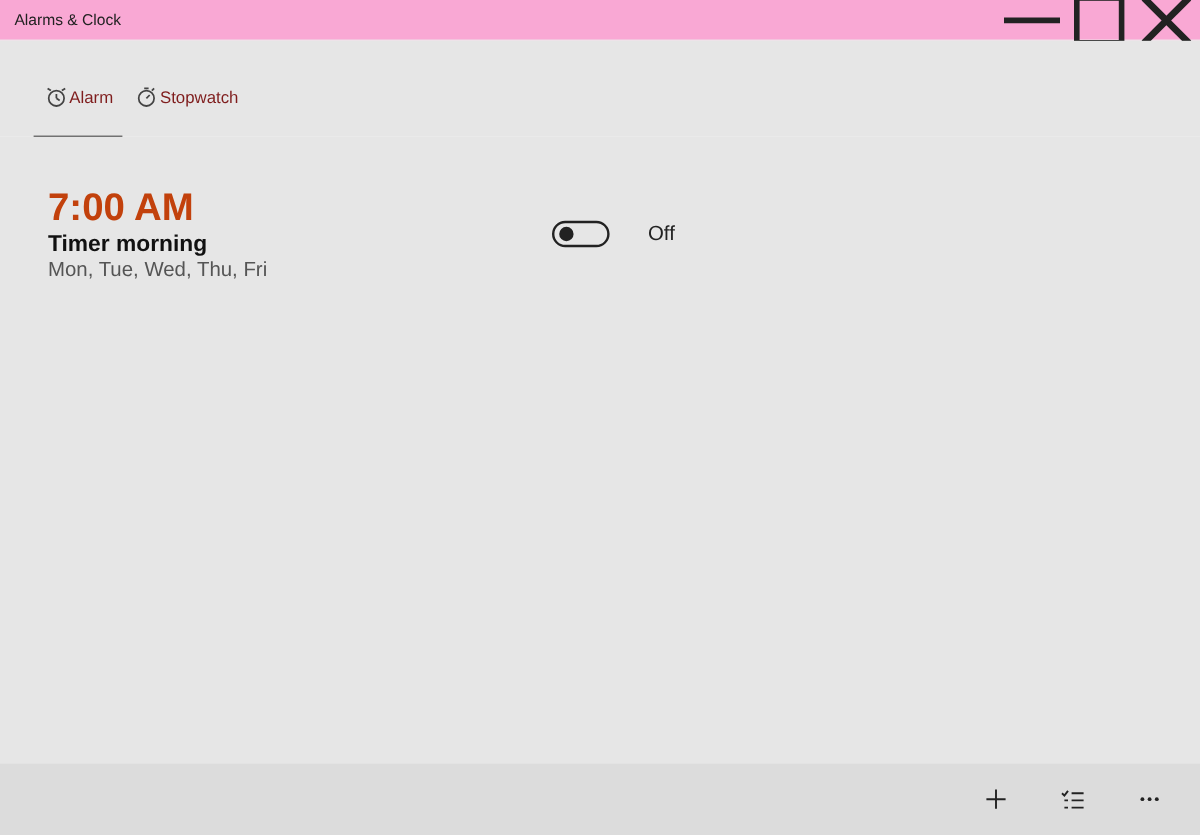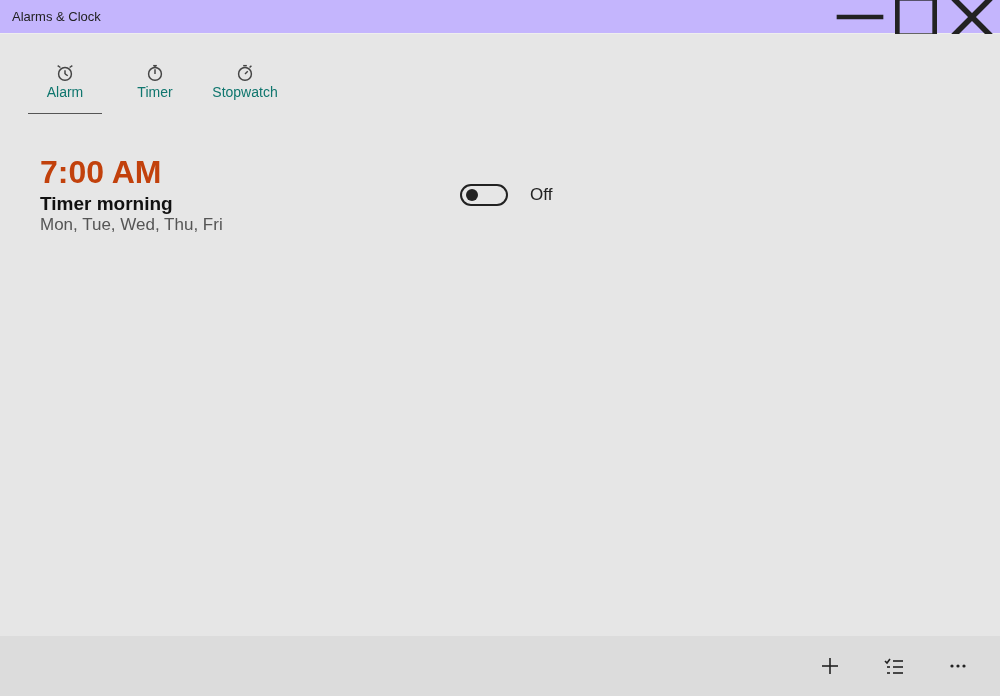--- a/index.html
+++ b/index.html
@@ -7,21 +7,21 @@
       font-family: "Segoe UI", Tahoma, sans-serif;
       background: #ffffff;
       width: 1000px;
       height: 696px;
       overflow: hidden;
       display: flex;
       flex-direction: column;
     }
     .titlebar {
       height: 34px;
-      background: #c4b5fd;
+      background: #f9a8d4;
       display: flex;
       align-items: center;
       padding-left: 12px;
       font-size: 13px;
       color: #222;
       border-bottom: 1px solid #eee;
     }
     .titlebar-spacer { flex: 1; }
     .win-controls { display: flex; height: 100%; }
     .win-btn {
@@ -35,26 +35,26 @@
     }
     .tabrow {
       background: #e6e6e6;
       padding: 8px 0 0 0;
       display: flex;
       gap: 0;
       height: 80px;
     }
     .tab {
       display: flex;
-      flex-direction: column;
+      flex-direction: row;
       align-items: center;
       justify-content: center;
       width: 90px;
       gap: 0;
-      color: #0f766e;
+      color: #7f1d1d;
       font-size: 14px;
       cursor: pointer;
       position: relative;
       padding-top: 6px;
     }
     .tab:first-child { margin-left: 20px; }
     .tab svg { width: 22px; height: 22px; }
     .tab.active::after {
       content: '';
       position: absolute;
@@ -87,21 +87,21 @@
       margin-top: 2px;
     }
     .alarm-days {
       font-size: 17px;
       color: #555;
       margin-top: 0;
     }
     .toggle-wrap {
       display: flex;
       align-items: center;
-      gap: 22px;
+      gap: 32px;
       margin-top: 0;
     }
     .toggle {
       width: 48px;
       height: 22px;
       border: 2px solid #222;
       border-radius: 14px;
       position: relative;
       cursor: pointer;
     }
@@ -168,29 +168,20 @@
         <line x1="12" y1="13" x2="12" y2="9"></line>
         <line x1="12" y1="13" x2="15" y2="15"></line>
       <line x1="4" y1="4" x2="7" y2="6"></line>
         <line x1="20" y1="4" x2="17" y2="6"></line>
     </svg>
     <span>Alarm</span>
   </div>
   <div class="tab">
     <svg viewBox="0 0 24 24" fill="none" stroke="#444" stroke-width="1.6">
       <circle cx="12" cy="13" r="7"></circle>
-        <line x1="12" y1="13" x2="12" y2="8"></line>
-        <line x1="10" y1="4" x2="14" y2="4"></line>
-        <line x1="12" y1="4" x2="12" y2="6"></line>
-    </svg>
-    <span>Timer</span>
-  </div>
-  <div class="tab">
-    <svg viewBox="0 0 24 24" fill="none" stroke="#444" stroke-width="1.6">
-      <circle cx="12" cy="13" r="7"></circle>
         <line x1="12" y1="13" x2="15" y2="10"></line>
         <line x1="10" y1="4" x2="14" y2="4"></line>
         <line x1="17" y1="6" x2="19" y2="4"></line>
     </svg>
     <span>Stopwatch</span>
   </div>
 </div>
 
 <div class="content">
   <div class="alarm-row">

